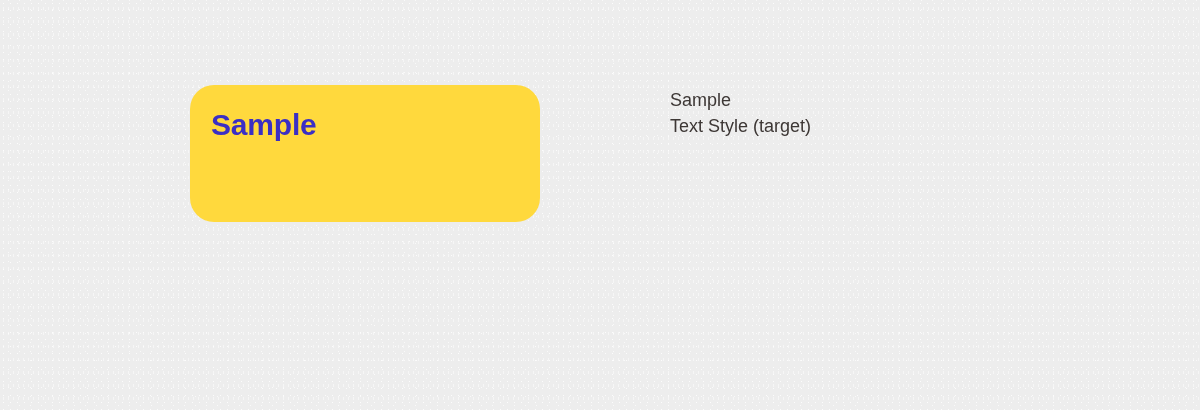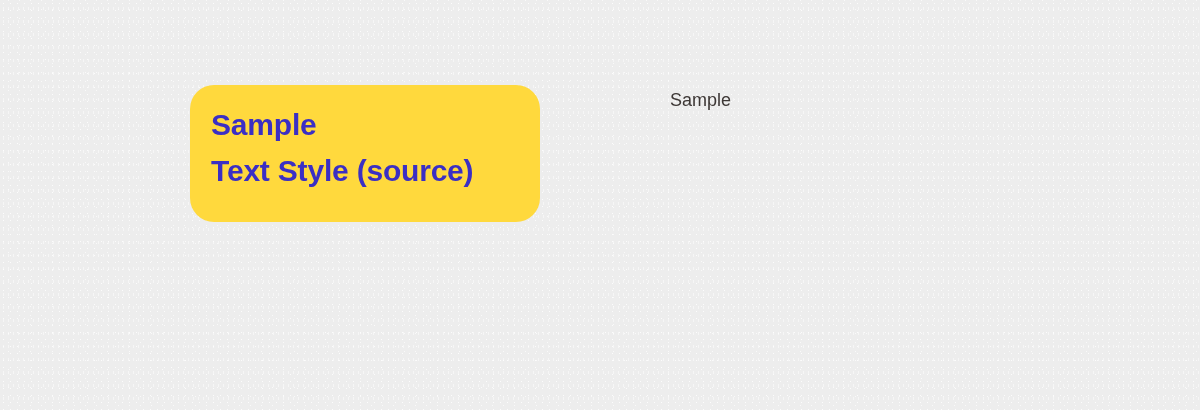--- a/index.html
+++ b/index.html
@@ -77,20 +77,20 @@
 </style>
 </head>
 <body>
 
 <div id="stage">
 
   <div id="canvas-texture"></div>
 
   <div class="source-card">
     <div class="source-text">Sample</div>
-    <div class="source-text">Text Style (source)</div>
   </div>
 
   <div class="target-block">
     <div class="target-text">Sample</div>
+    <div class="target-text">Text Style (target)</div>
   </div>
 
 </div>
 
 </body></html>

